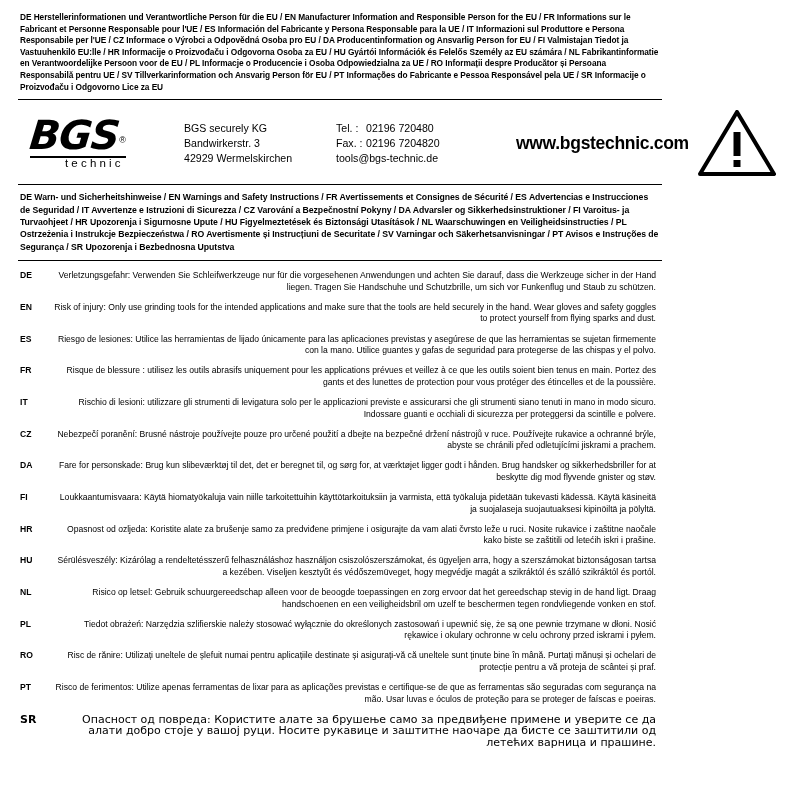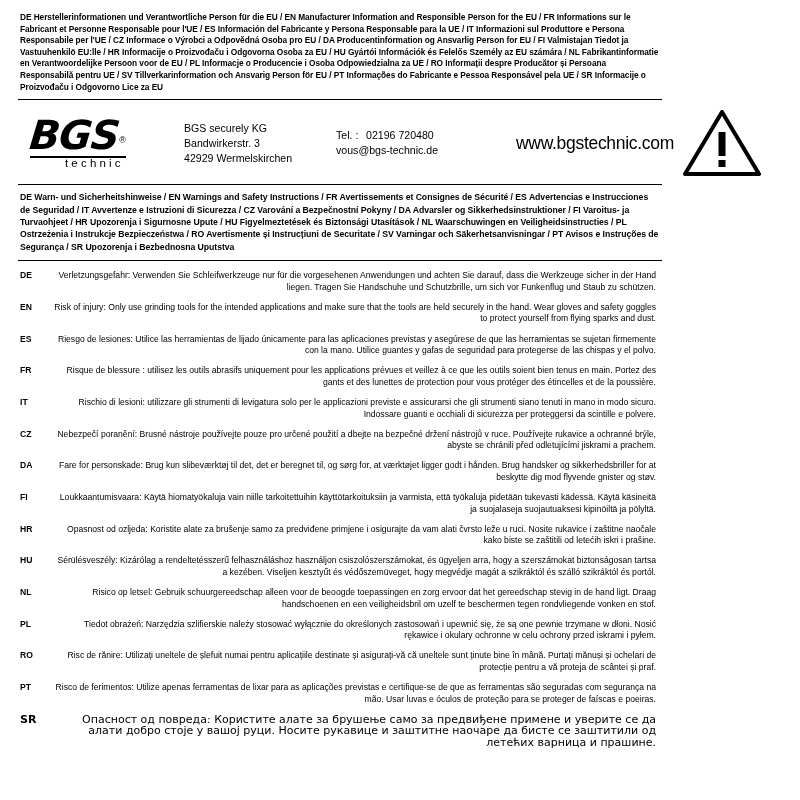--- a/index.html
+++ b/index.html
@@ -103,21 +103,21 @@
     font-size: 10.6px;
     line-height: 15px;
   }
   .contact-cell .lbl {
     display: inline-block;
     width: 30px;
   }
   .web-cell {
     flex: 1 1 auto;
     text-align: left;
-    font-weight: normal;
+    font-weight: bold;
     font-size: 17.5px;
     letter-spacing: -0.3px;
   }
   .warn-cell {
     flex: 0 0 96px;
     display: flex;
     justify-content: center;
     align-items: center;
   }
   .warnsvg { display: block; }
@@ -180,21 +180,24 @@
       <div>BGS securely KG</div>
       <div>Bandwirkerstr. 3</div>
       <div>42929 Wermelskirchen</div>
     </div>
 
     <div class="contact-cell">
       <div>
         <span class="lbl">Tel. :</span><span>02196 720480</span>
       </div>
       <div>
-        <span>vous@</span><span>bgs-technic.de</span>
+        <span class="lbl">Fax. :</span><span>02196 7204820</span>
+      </div>
+      <div>
+        <span>tools@</span><span>bgs-technic.de</span>
       </div>
     </div>
 
     <div class="web-cell">www.bgstechnic.com</div>
 
     <div class="warn-cell">
       <svg class="warnsvg" width="78" height="66" viewBox="0 0 78 66" aria-hidden="true">
         <polygon points="39,2 76,64 2,64" fill="#ffffff" stroke="#000000" stroke-width="4" stroke-linejoin="round"></polygon>
         <rect x="35.5" y="22" width="7" height="24" fill="#000000"></rect>
         <rect x="35.5" y="50" width="7" height="7" fill="#000000"></rect>

